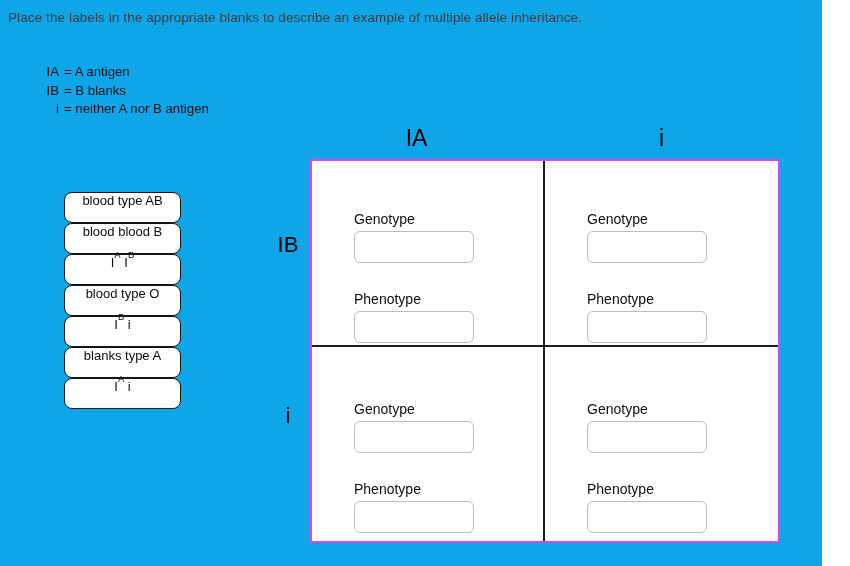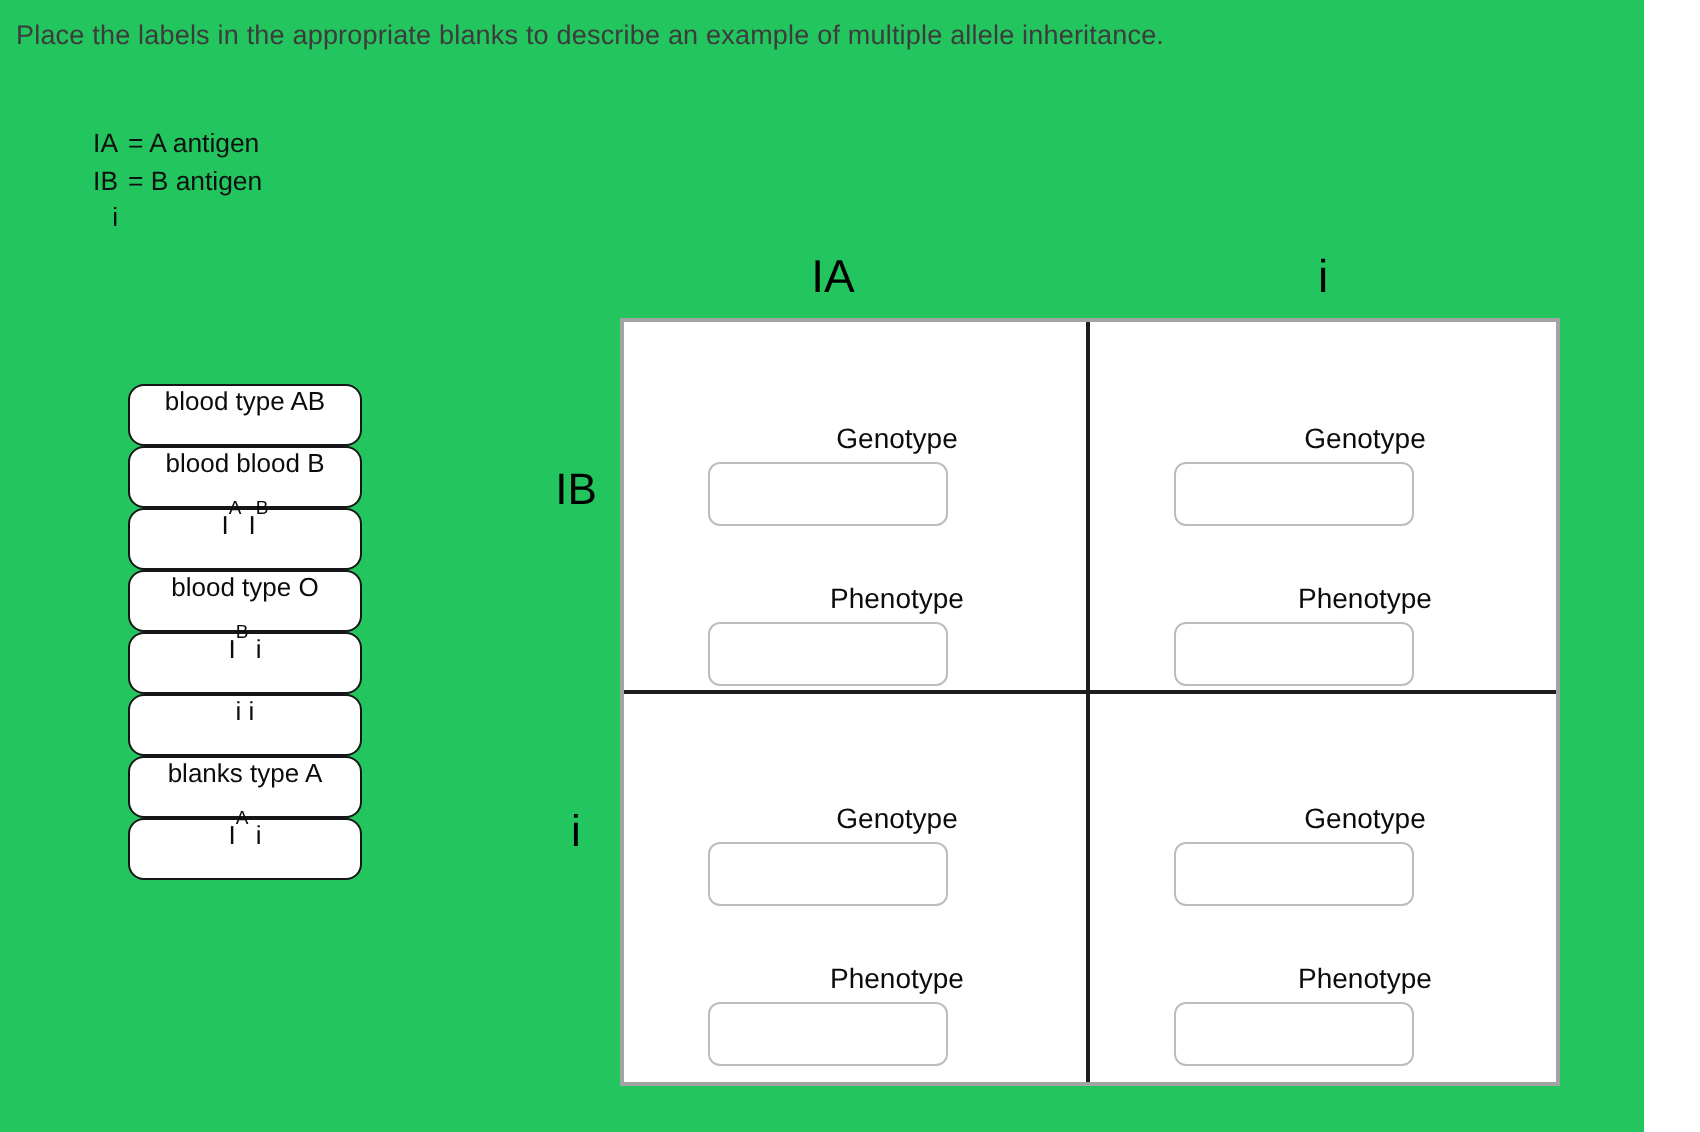--- a/index.html
+++ b/index.html
@@ -1,17 +1,17 @@
 <!DOCTYPE html>
 <html><head>
 <meta charset="utf-8">
 <style>
   html, body { margin:0; padding:0; background:#ffffff; }
   body { font-family:"Liberation Sans", sans-serif; color:#111; }
-  .stage { position:relative; width:822px; height:566px; background:#22c55e; overflow:hidden; }
+  .stage { position:relative; width:822px; height:566px; background:#0ea5e9; overflow:hidden; }
 
   .instruction {
     position:absolute; left:8px; top:10px;
     font-size:13.5px; color:#3c3c3c; letter-spacing:0.1px;
   }
 
   .legend { position:absolute; left:42px; top:63px; font-size:13.2px; color:#101010; }
   .legend-row { display:flex; line-height:18.5px; }
   .legend-sym { min-width:17px; text-align:right; margin-right:5px; }
 
@@ -20,21 +20,21 @@
     width:117px; height:31px; box-sizing:border-box;
     border:1.5px solid #161616; border-radius:8px; background:#fff;
     display:flex; align-items:flex-start; justify-content:center;
     font-size:13px; color:#0b0b0b; margin-bottom:0; cursor:grab;
     white-space:pre;
   }
   .chip sup { font-size:9.5px; line-height:0; }
 
   .grid {
     position:absolute; left:310px; top:159px; width:470px; height:384px;
-    border:2px solid #a3a3a3; box-sizing:border-box; background:#fff;text-align:center;
+    border:2px solid #d946ef; box-sizing:border-box; background:#fff;
   }
   .vdiv { position:absolute; left:231px; top:0; width:2px; height:100%; background:#1d1d1d; }
   .hdiv { position:absolute; left:0; top:184px; width:100%; height:2px; background:#1d1d1d; }
 
   .cell { position:absolute; box-sizing:border-box; padding-left:42px; }
   .cell-tl { left:0px;   top:0px;   width:231px; height:184px; padding-top:50px; }
   .cell-tr { left:233px; top:0px;   width:233px; height:184px; padding-top:50px; }
   .cell-bl { left:0px;   top:186px; width:231px; height:194px; padding-top:54px; }
   .cell-br { left:233px; top:186px; width:233px; height:194px; padding-top:54px; }
 
@@ -67,34 +67,34 @@
 
   <div class="instruction">Place the labels in the appropriate blanks to describe an example of multiple allele inheritance.</div>
 
   <div class="legend">
     <div class="legend-row">
       <span class="legend-sym">IA</span>
       <span class="legend-def">= A antigen</span>
     </div>
     <div class="legend-row">
       <span class="legend-sym">IB</span>
-      <span class="legend-def">= B antigen</span>
+      <span class="legend-def">= B blanks</span>
     </div>
     <div class="legend-row">
       <span class="legend-sym">i</span>
+      <span class="legend-def">= neither A nor B antigen</span>
     </div>
   </div>
 
   <div class="chips">
     <div class="chip"><span>blood type AB</span></div>
     <div class="chip"><span>blood blood B</span></div>
     <div class="chip"><span>I</span><sup>A</sup><span> I</span><sup>B</sup></div>
     <div class="chip"><span>blood type O</span></div>
     <div class="chip"><span>I</span><sup>B</sup><span> i</span></div>
-    <div class="chip"><span>i i</span></div>
     <div class="chip"><span>blanks type A</span></div>
     <div class="chip"><span>I</span><sup>A</sup><span> i</span></div>
   </div>
 
   <div class="col-h col-h1">IA</div>
   <div class="col-h col-h2">i</div>
   <div class="row-h row-h1">IB</div>
   <div class="row-h row-h2">i</div>
 
   <div class="grid">

